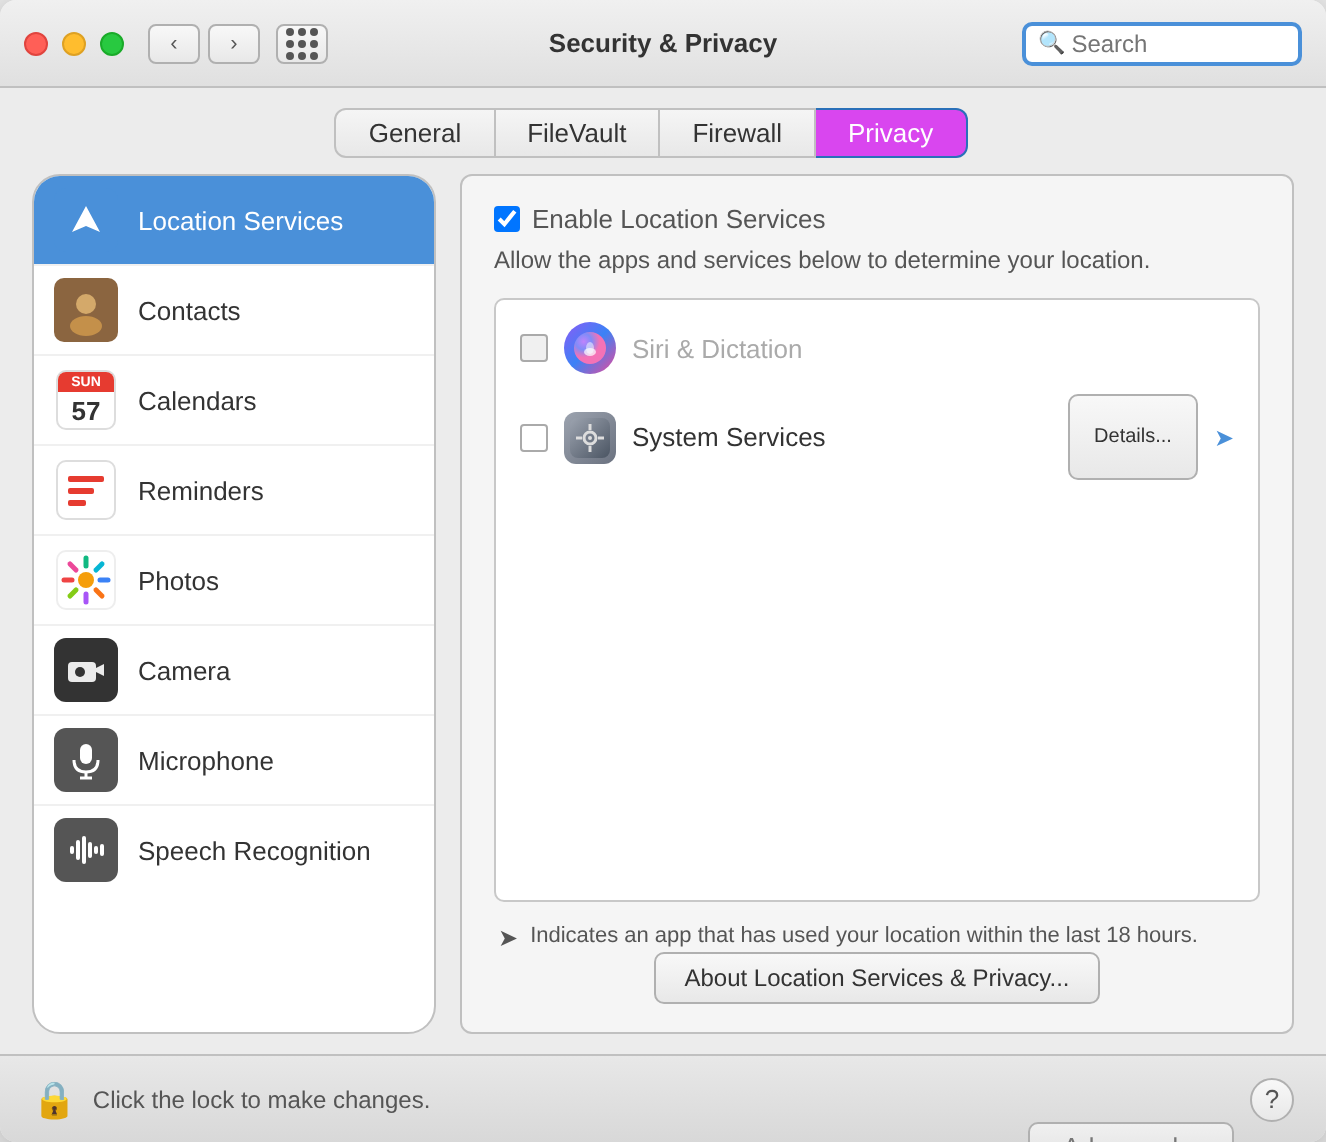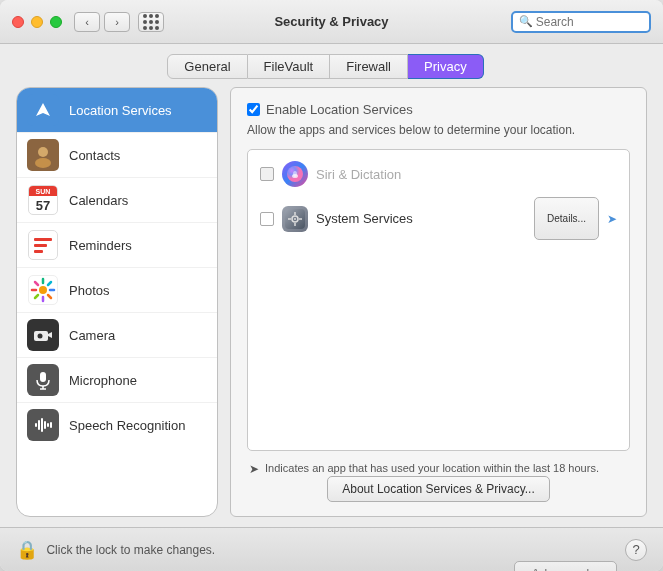--- a/index.html
+++ b/index.html
@@ -125,21 +125,21 @@
       color: #333;
       border: 1px solid #c0c0c0;
       background: linear-gradient(to bottom, #f5f5f5, #e8e8e8);
       cursor: pointer;
       position: relative;
     }
     .tab:first-child { border-radius: 6px 0 0 6px; }
     .tab:last-child { border-radius: 0 6px 6px 0; }
     .tab + .tab { border-left: none; }
     .tab.active {
-      background: #8b5cf6;
+      background: #d946ef;
       color: #fff;
       border-color: #2a70b9;
       z-index: 1;
       text-align: right;
     }
 
     
     .main-content {
       display: flex;
       flex: 1;

